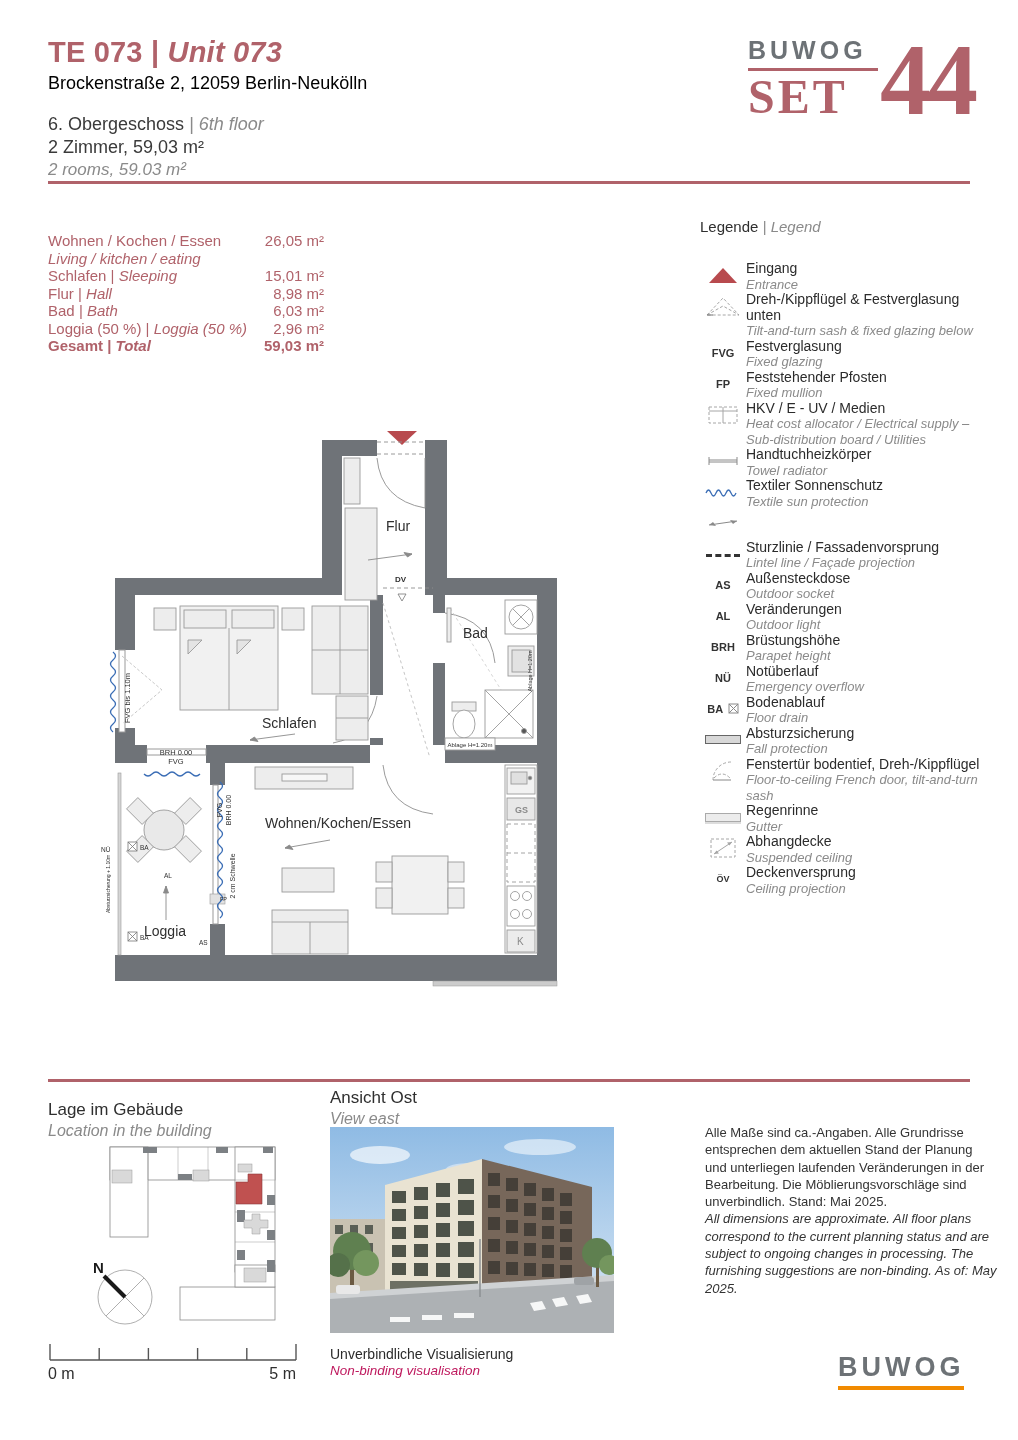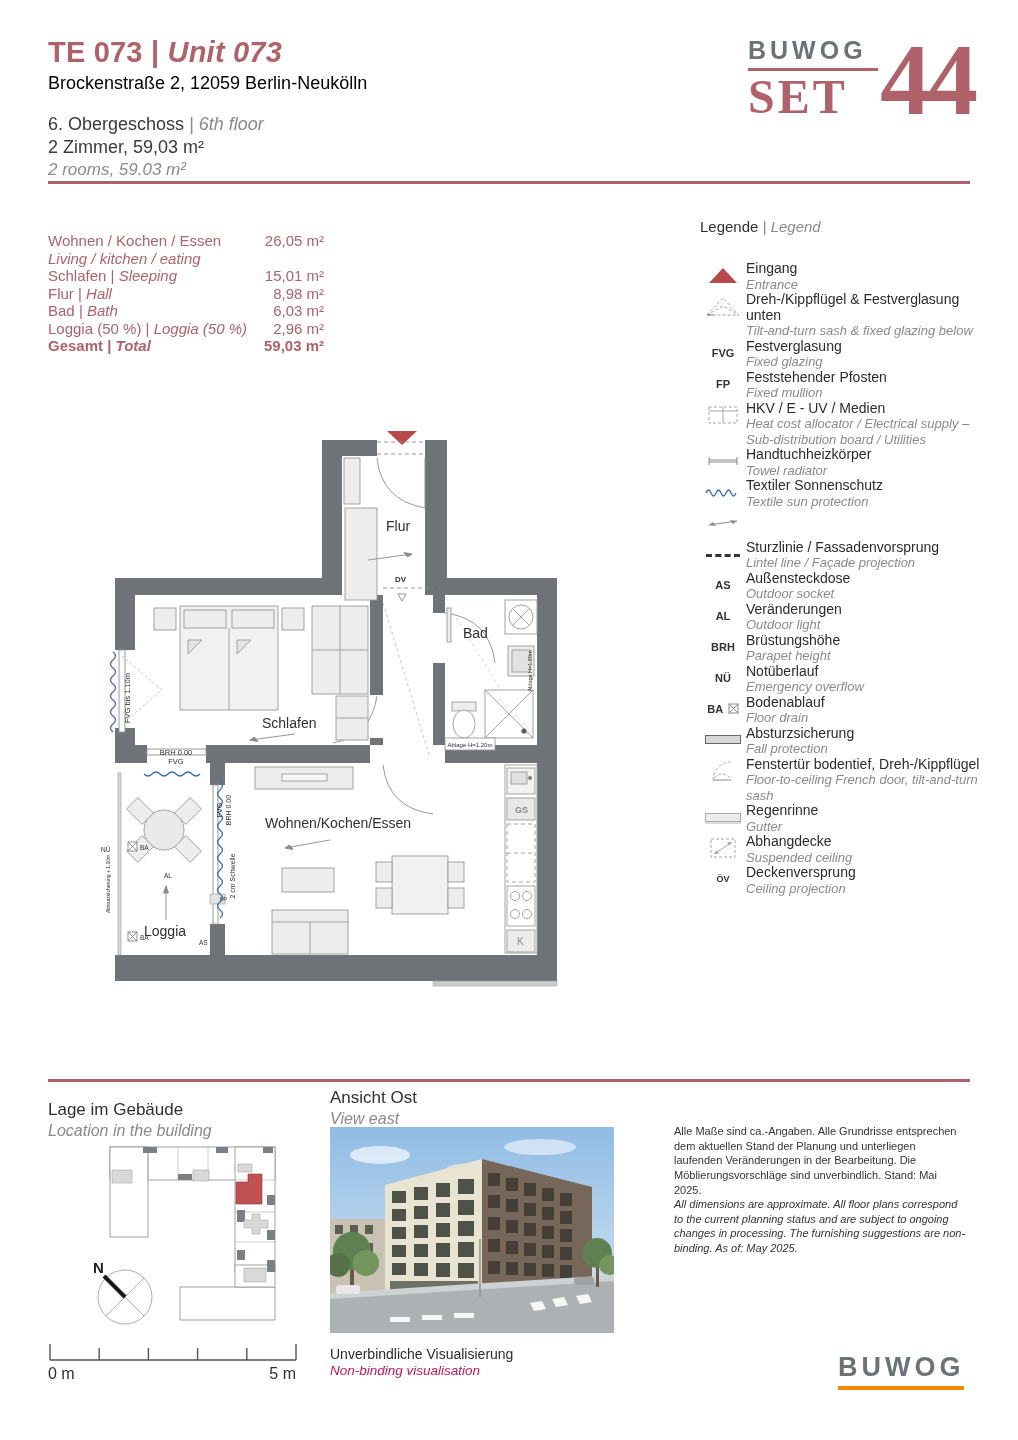--- a/index.html
+++ b/index.html
@@ -46,21 +46,21 @@
   .bar-light{width:34px;height:7px;background:#ececec;border:1px solid #aaa;box-shadow:0 2px 0 #ddd;}
   .dashed-ico{width:34px;border-bottom:3px dashed #333;height:3px;}
   
   .sec-title{font-size:17px;color:#2f2f2f;}
   .sec-sub{font-size:16px;font-style:italic;color:#8a8a8a;margin-top:2px;}
   .loc-sec{left:48px;top:1100px;}
   .view-sec{left:330px;top:1088px;}
   .photo-cap{left:330px;top:1346px;}
   .cap-de{font-size:14px;color:#2b2b2b;}
   .cap-en{font-size:13.5px;font-style:italic;color:#be185d;margin-top:1px;}
-  .disclaimer{left:674px;top:1124px;width:292px;font-size:11px;line-height:1.33;color:#333;}
+  .disclaimer{left:705px;top:1124px;width:292px;font-size:13px;line-height:1.33;color:#333;}
   .disclaimer .en{font-style:italic;}
   .footer-logo{left:838px;top:1352px;}
   .fl-text{font-size:27px;font-weight:bold;letter-spacing:4px;color:#6d7276;}
   .fl-rule{height:4px;background:#f18a00;margin-top:3px;}
   svg text{font-family:"Liberation Sans",sans-serif;}
 </style>
 </head>
 <body>
 
 <div class="page">

